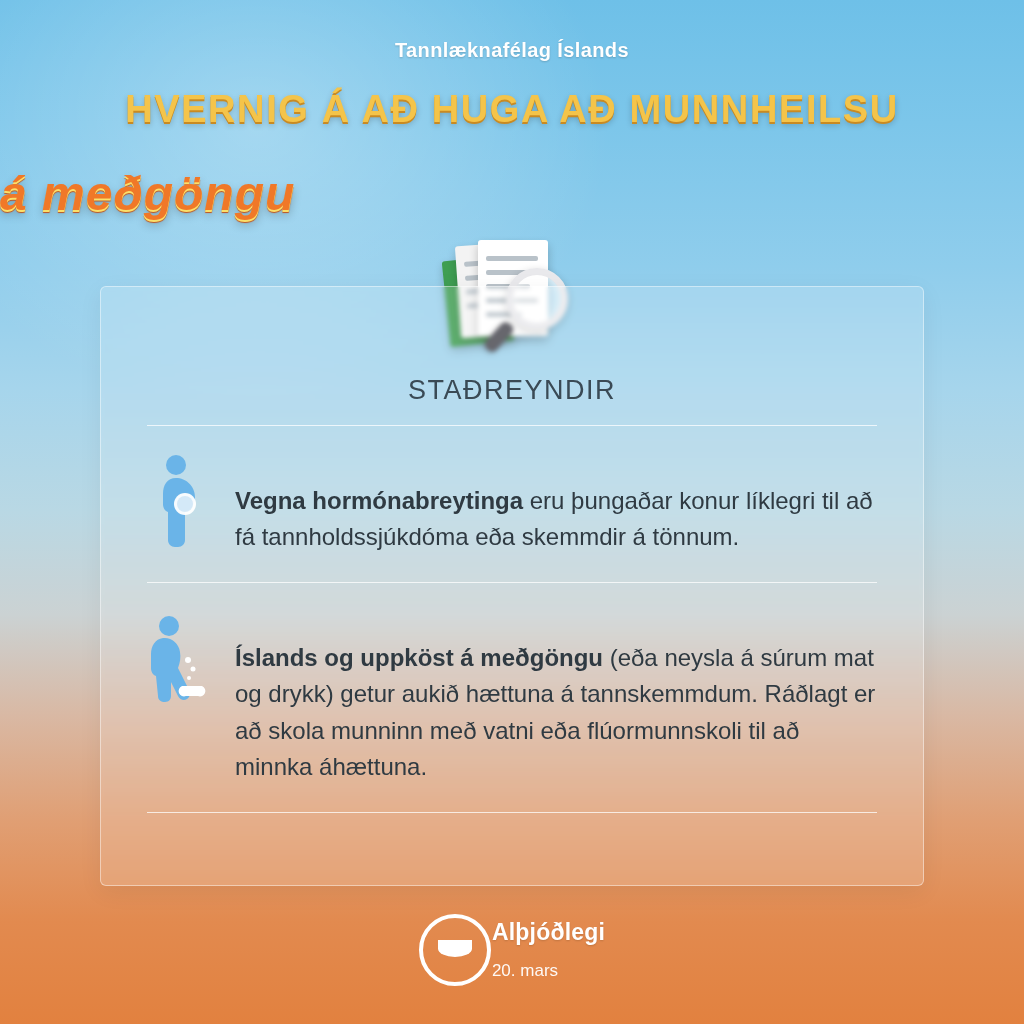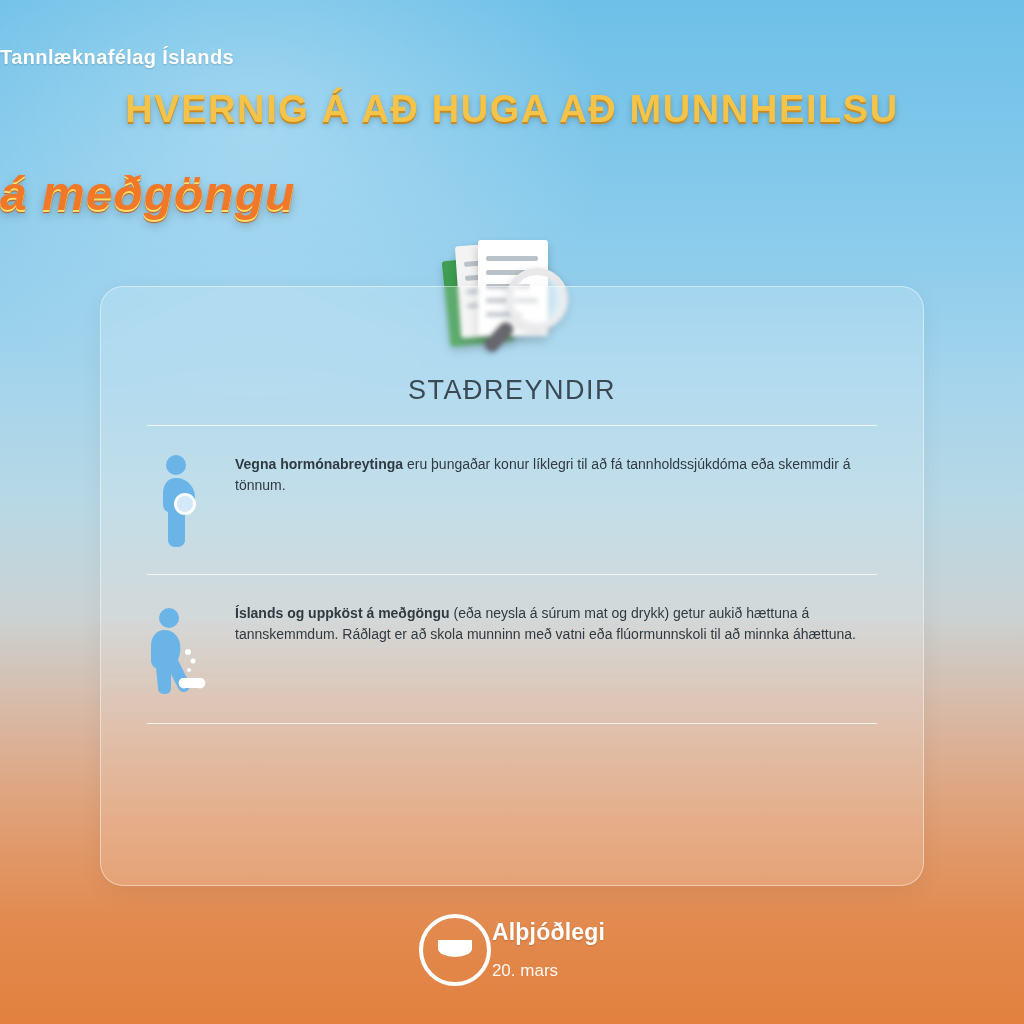--- a/index.html
+++ b/index.html
@@ -30,21 +30,22 @@
     content: "";
     position: absolute;
     left: -10%; top: -15%;
     width: 70%; height: 55%;
     background: radial-gradient(ellipse at center, rgba(255,255,255,0.30), rgba(255,255,255,0) 70%);
     pointer-events: none;
   }
 
   .brand {
     position: absolute;
-    top: 46px; left: 0; right: 0;
+    top: 39px; left: 0; right: 0;
+    text-align: center;
     color: #ffffff;
     font-size: 20px;
     font-weight: bold;
     letter-spacing: 0.4px;
     text-shadow: 0 1px 2px rgba(0,0,0,0.18);
   }
 
   .headline {
     position: absolute;
     top: 88px; left: 0; right: 0;
@@ -122,21 +123,21 @@
     transform: rotate(42deg);
     box-shadow: 0 2px 5px rgba(0,0,0,0.25);
   }
 
   .card {
     position: absolute;
     left: 100px; top: 286px;
     width: 824px; height: 600px;
     background: rgba(255,255,255,0.16);
     border: 1px solid rgba(255,255,255,0.45);
-    border-radius: 23px;
+    border-radius: 6px;
     box-shadow: 0 6px 24px rgba(0,0,0,0.06);
     backdrop-filter: blur(2px);
   }
 
   .card-title {
     position: absolute;
     top: 88px; left: 0; right: 0;
     text-align: center;
     font-size: 27px;
     letter-spacing: 1.5px;
@@ -161,24 +162,25 @@
   }
   .fact .icon-wrap {
     flex: 0 0 64px;
     height: 96px;
     display: flex;
     align-items: center;
     justify-content: center;
   }
   .fact .text {
     flex: 1;
-    font-size: 14px;
+    font-size: 24px;
     line-height: 1.52;
     color: #2f3a42;
     padding-top: 2px;
+    margin-top: 29px;
   }
   .fact .text b { font-weight: bold; }
 
   .footer {
     position: absolute;
     left: 0; right: 0; bottom: 38px;
     display: flex;
     align-items: center;
     justify-content: center;
     gap: 1px;

